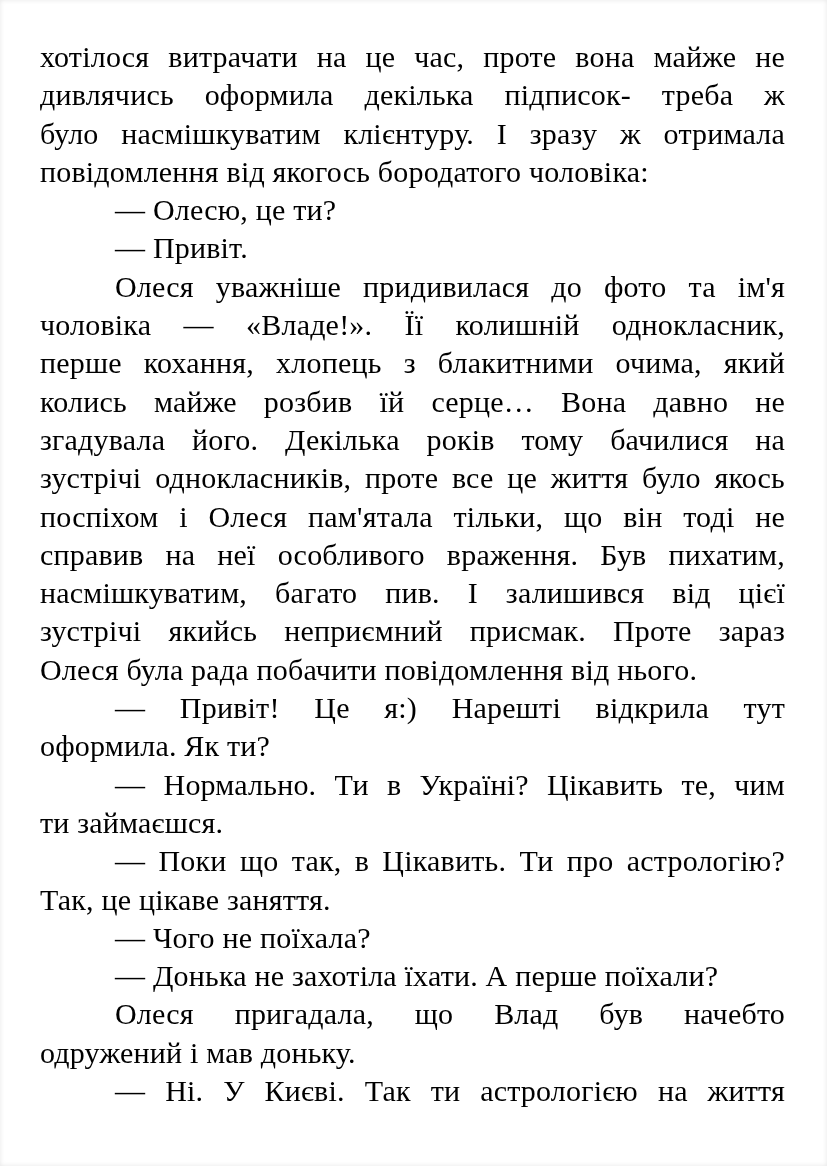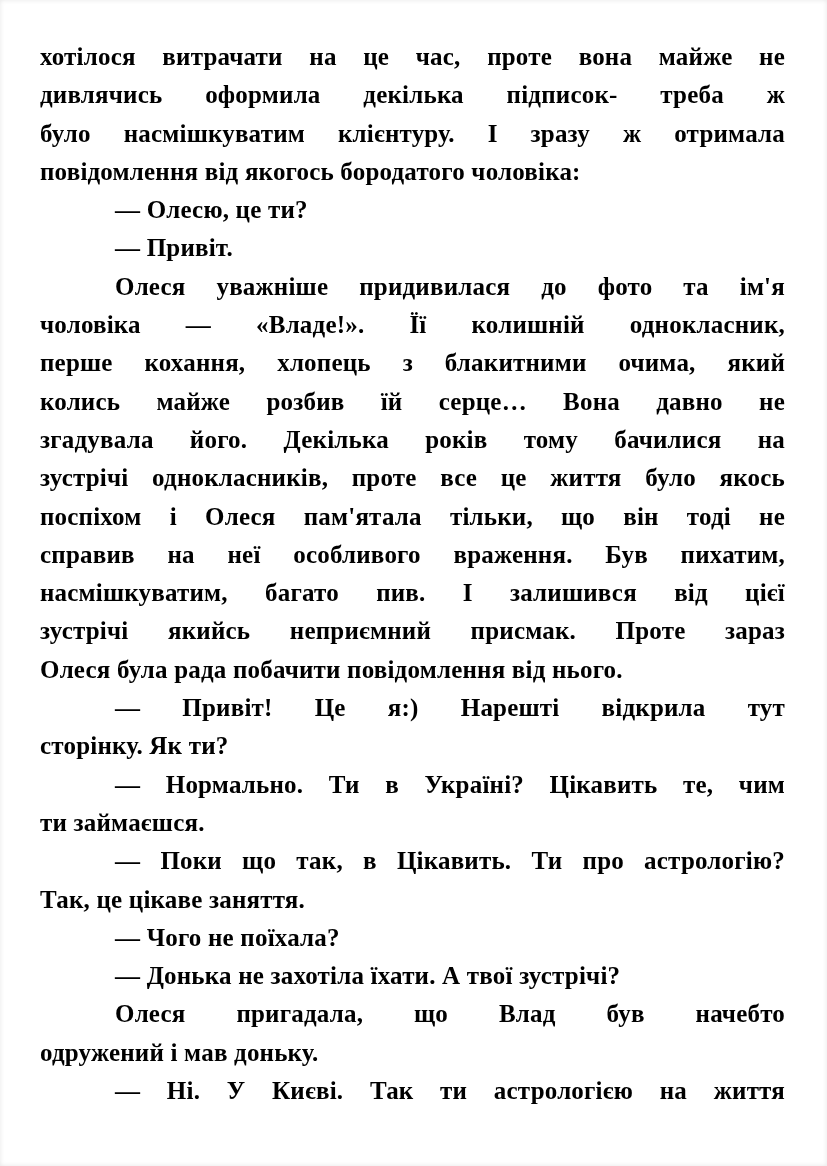--- a/index.html
+++ b/index.html
@@ -19,27 +19,26 @@
     padding: 38px 42px 0 40px;
     background: #ffffff;
     
     box-shadow: inset 0 0 5px rgba(0,0,0,0.10);
   }
   .text-block {
     width: 745px;
   }
   .line {
     font-family: "Liberation Serif", "DejaVu Serif", serif;
-    font-size: 25px;
+    font-size: 30px;
     line-height: 38.3px;
     color: #000000;
     text-align: left;
     white-space: normal;
     letter-spacing: 0.2px;
-    font-weight: bold;
   }
   .line.just {
     text-align: justify;
     text-align-last: justify;
   }
   .line.indent {
     padding-left: 75px;
   }
 </style>
 </head>
@@ -58,24 +57,24 @@
       <div class="line just">перше кохання, хлопець з блакитними очима, який</div>
       <div class="line just">колись майже розбив їй серце… Вона давно не</div>
       <div class="line just">згадувала його. Декілька років тому бачилися на</div>
       <div class="line just">зустрічі однокласників, проте все це життя було якось</div>
       <div class="line just">поспіхом і Олеся пам'ятала тільки, що він тоді не</div>
       <div class="line just">справив на неї особливого враження. Був пихатим,</div>
       <div class="line just">насмішкуватим, багато пив. І залишився від цієї</div>
       <div class="line just">зустрічі якийсь неприємний присмак. Проте зараз</div>
       <div class="line">Олеся була рада побачити повідомлення від нього.</div>
       <div class="line indent just">— Привіт! Це я:) Нарешті відкрила тут</div>
-      <div class="line">сторінку. Як ти?</div>
+      <div class="line">оформила. Як ти?</div>
       <div class="line indent just">— Нормально. Ти в Україні? Цікавить те, чим</div>
       <div class="line">ти займаєшся.</div>
       <div class="line indent just">— Поки що так, в Цікавить. Ти про астрологію?</div>
       <div class="line">Так, це цікаве заняття.</div>
       <div class="line indent">— Чого не поїхала?</div>
-      <div class="line indent">— Донька не захотіла їхати. А твої зустрічі?</div>
+      <div class="line indent">— Донька не захотіла їхати. А перше поїхали?</div>
       <div class="line indent just">Олеся пригадала, що Влад був начебто</div>
       <div class="line">одружений і мав доньку.</div>
       <div class="line indent just">— Ні. У Києві. Так ти астрологією на життя</div>
     </div>
 </main>
 
 </body></html>

